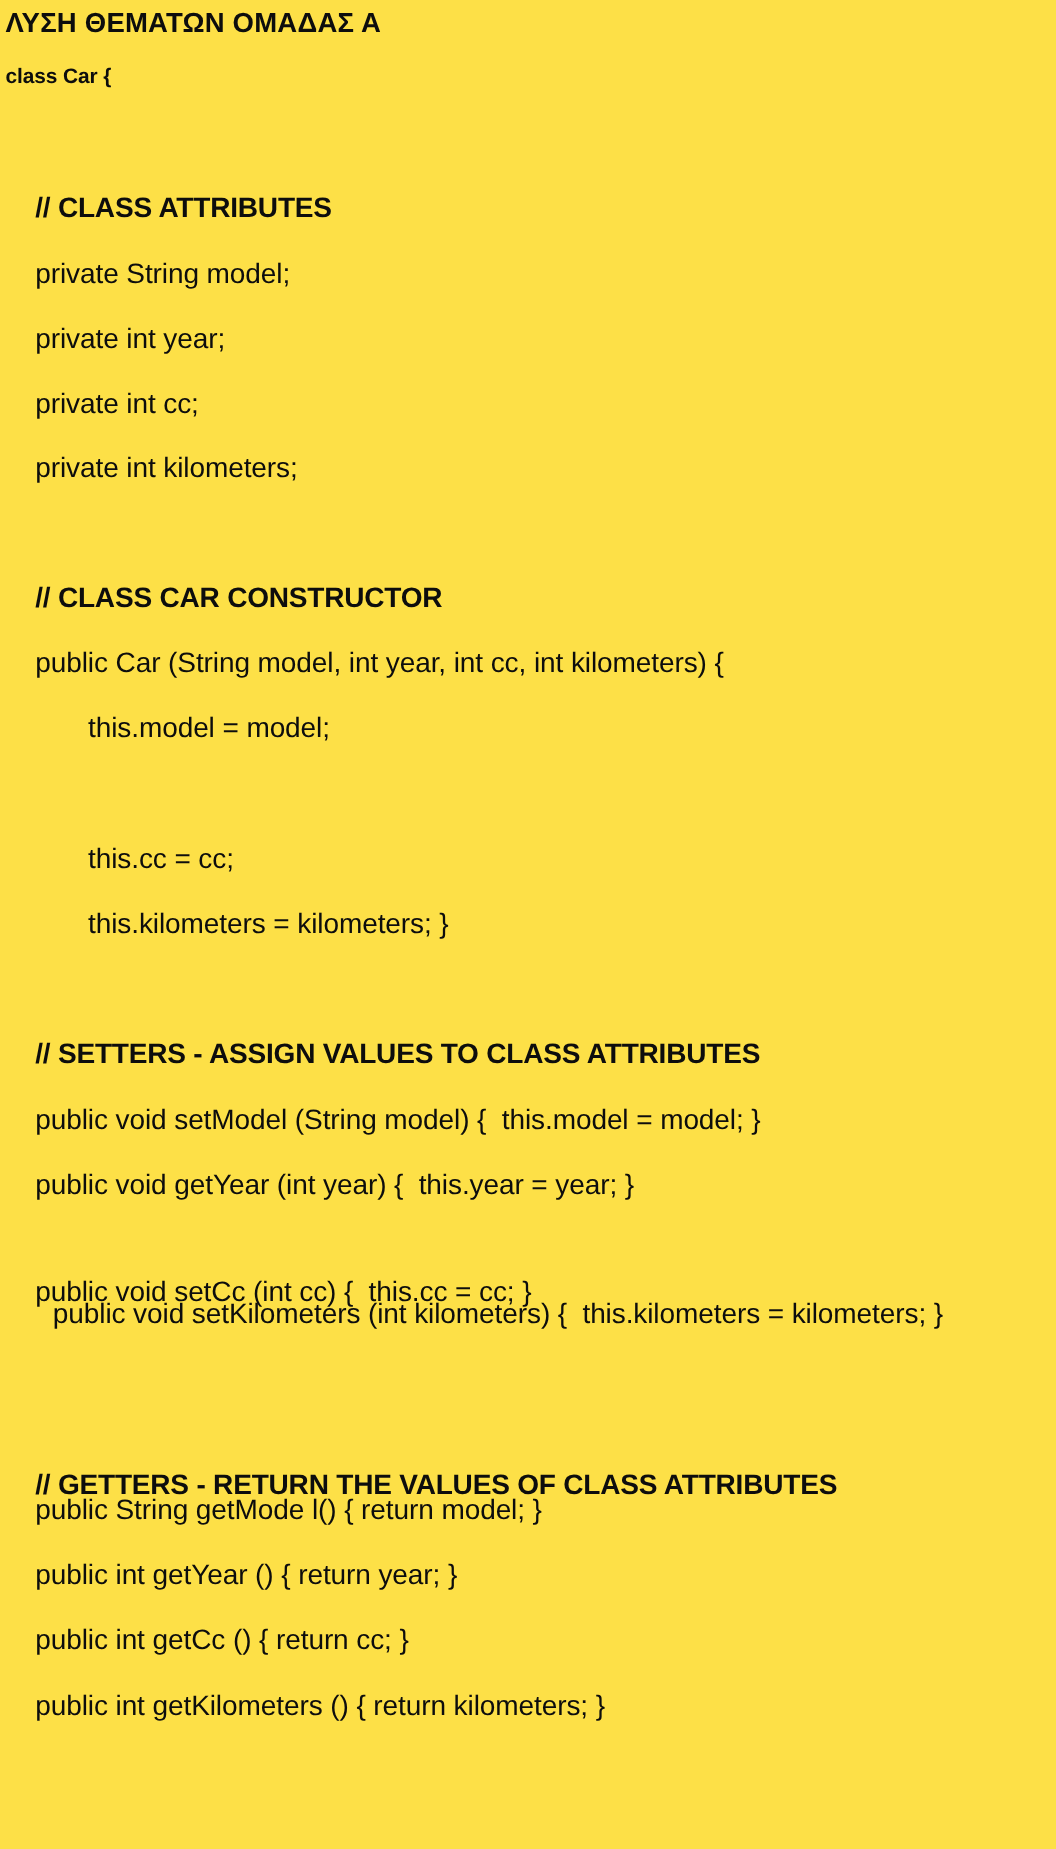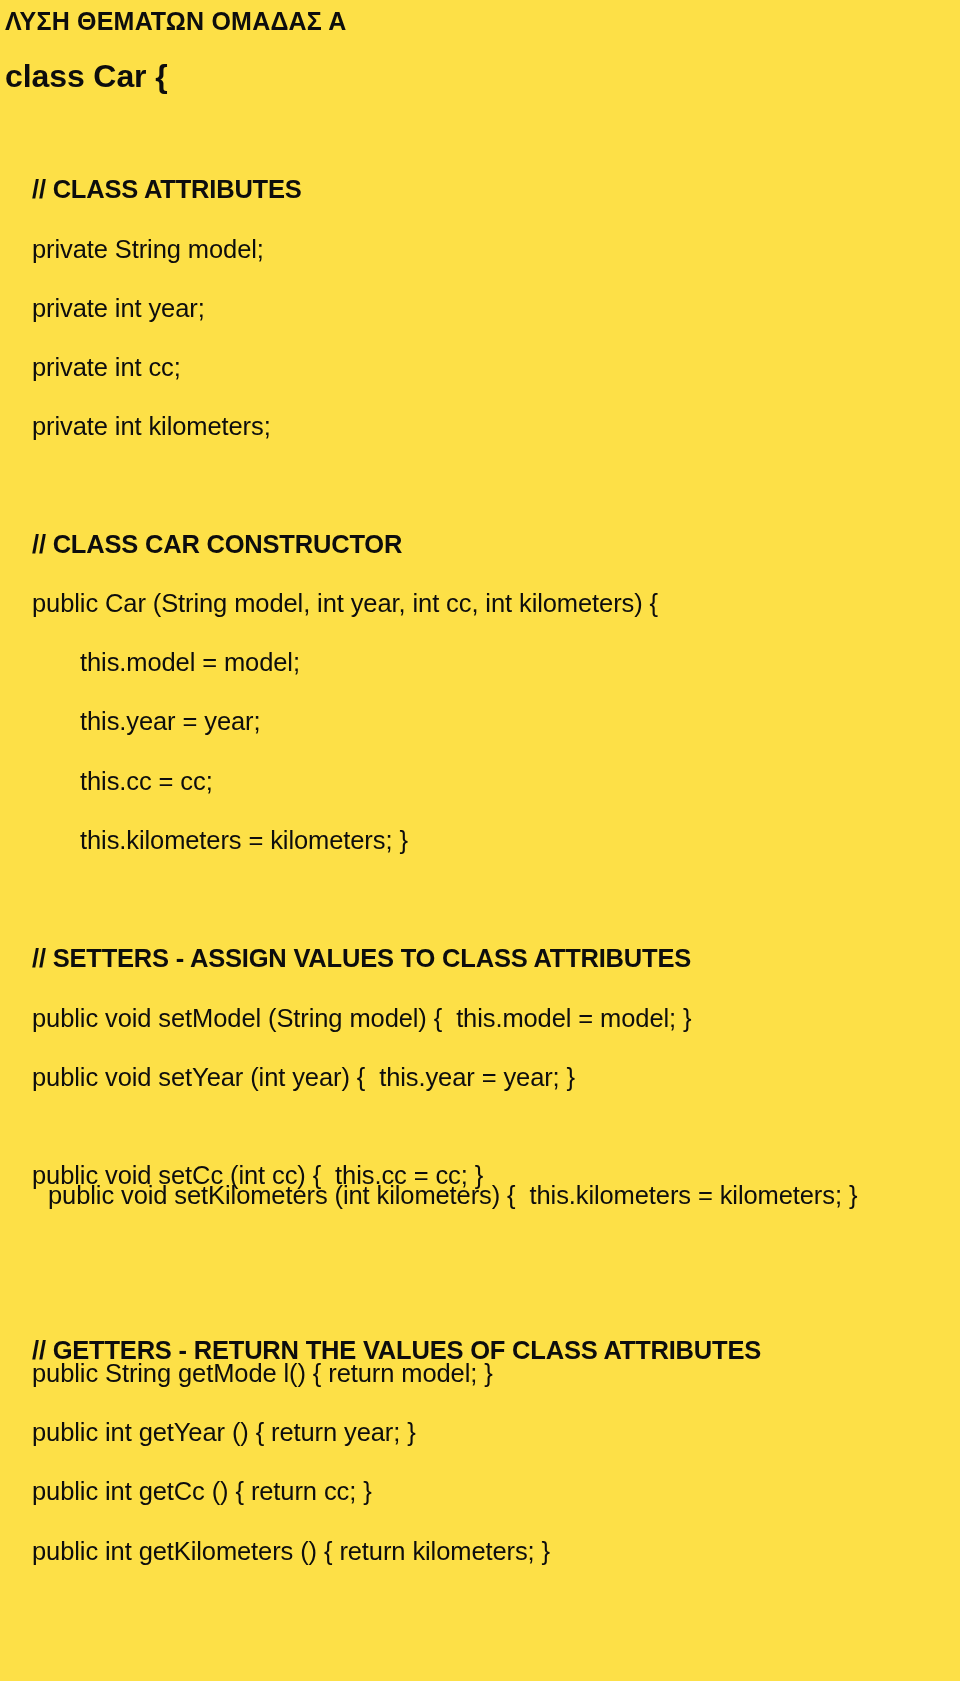--- a/index.html
+++ b/index.html
@@ -37,21 +37,21 @@
   
   .doc-title {
     font-weight: bold;
     font-size: 25px;
     letter-spacing: 0.2px;
   }
 
   
   .class-decl {
     font-weight: bold;
-    font-size: 32px;
+    font-size: 19px;
   }
 
   
   .section-head {
     font-weight: bold;
     font-size: 25.5px;
     letter-spacing: -0.2px;
   }
 
   
@@ -89,31 +89,30 @@
     <div class="line code ind-1" style="top:354px;">private int cc;</div>
 
     <div class="line code ind-1" style="top:413px;">private int kilometers;</div>
 
     <div class="line section-head ind-1" style="top:531px;">// CLASS CAR CONSTRUCTOR</div>
 
     <div class="line code ind-1" style="top:590px;">public Car (String model, int year, int cc, int kilometers) {</div>
 
     <div class="line code ind-2" style="top:649px;">this.model = model;</div>
 
-    <div class="line code ind-2" style="top:708px;">this.year = year;</div>
 
     <div class="line code ind-2" style="top:768px;">this.cc = cc;</div>
 
     <div class="line code ind-2" style="top:827px;">this.kilometers = kilometers; }</div>
 
     <div class="line section-head ind-1" style="top:945px;">// SETTERS - ASSIGN VALUES TO CLASS ATTRIBUTES</div>
 
     <div class="line code ind-1" style="top:1005px;">public void setModel (String model) {  this.model = model; }</div>
 
-    <div class="line code ind-1" style="top:1064px;">public void setYear (int year) {  this.year = year; }</div>
+    <div class="line code ind-1" style="top:1064px;">public void getYear (int year) {  this.year = year; }</div>
 
     <div class="line code ind-1" style="top:1162px;">public void setCc (int cc) {  this.cc = cc; }</div>
 
     <div class="line code ind-1" style="top:1182px;padding-left:48px;">public void setKilometers (int kilometers) {  this.kilometers = kilometers; }</div>
 
     <div class="line section-head ind-1" style="top:1301px;margin-top:36px;">// GETTERS - RETURN THE VALUES OF CLASS ATTRIBUTES</div>
 
     <div class="line code ind-1" style="top:1360px;">public String getMode l() { return model; }</div>
 
     <div class="line code ind-1" style="top:1419px;">public int getYear () { return year; }</div>

